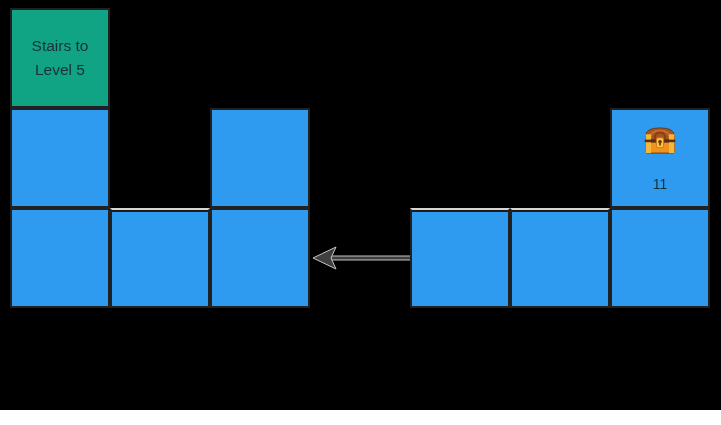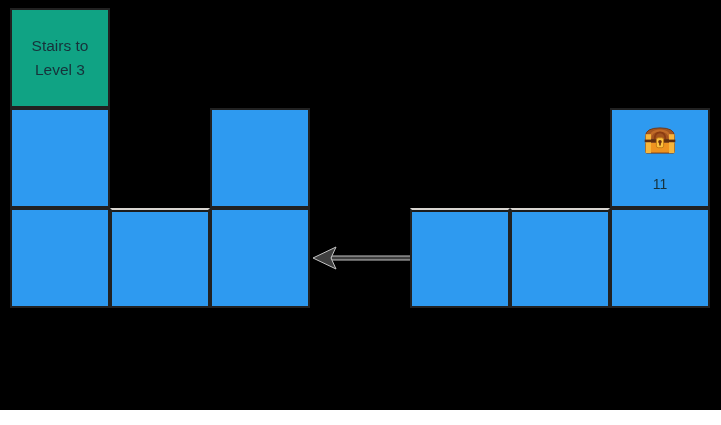--- a/index.html
+++ b/index.html
@@ -36,21 +36,21 @@
 </head>
 <body>
 
 <div class="stage">
   <div class="map" id="map">
     <svg class="arrow-svg" width="106" height="30" viewBox="0 0 106 30">
       <rect class="arrow-shaft" x="23" y="13" width="80" height="4"></rect>
       <polygon class="arrow-head" points="5,15 28,4 23,15 28,26"></polygon>
     </svg>
   <div class="cell green" style="left: 10px; top: 8px;">
-        <div class="label">Stairs to Level 3</div>
+        <div class="label">Stairs to Level 5</div>
       </div>
       <div class="cell blue" style="left: 10px; top: 108px;"></div>
       <div class="cell blue" style="left: 210px; top: 108px;"></div>
       <div class="cell blue" style="left: 610px; top: 108px;">
         <span class="tile-icon">
   <svg width="36" height="31" viewBox="0 0 40 34" xmlns="http://www.w3.org/2000/svg">
     <path d="M4,16 V12 Q4,3 20,3 Q36,3 36,12 V16 Z" fill="#a3541f" stroke="#6e3210" stroke-width="1"></path>
     <path d="M9,16 Q9,6 20,6 Q31,6 31,16" fill="none" stroke="#c06a28" stroke-width="2.4"></path>
     <path d="M14,16 Q14,8 20,8 Q26,8 26,16" fill="none" stroke="#8c3c12" stroke-width="2"></path>
     <rect x="4" y="10" width="6" height="7" fill="#f7b63c"></rect>

